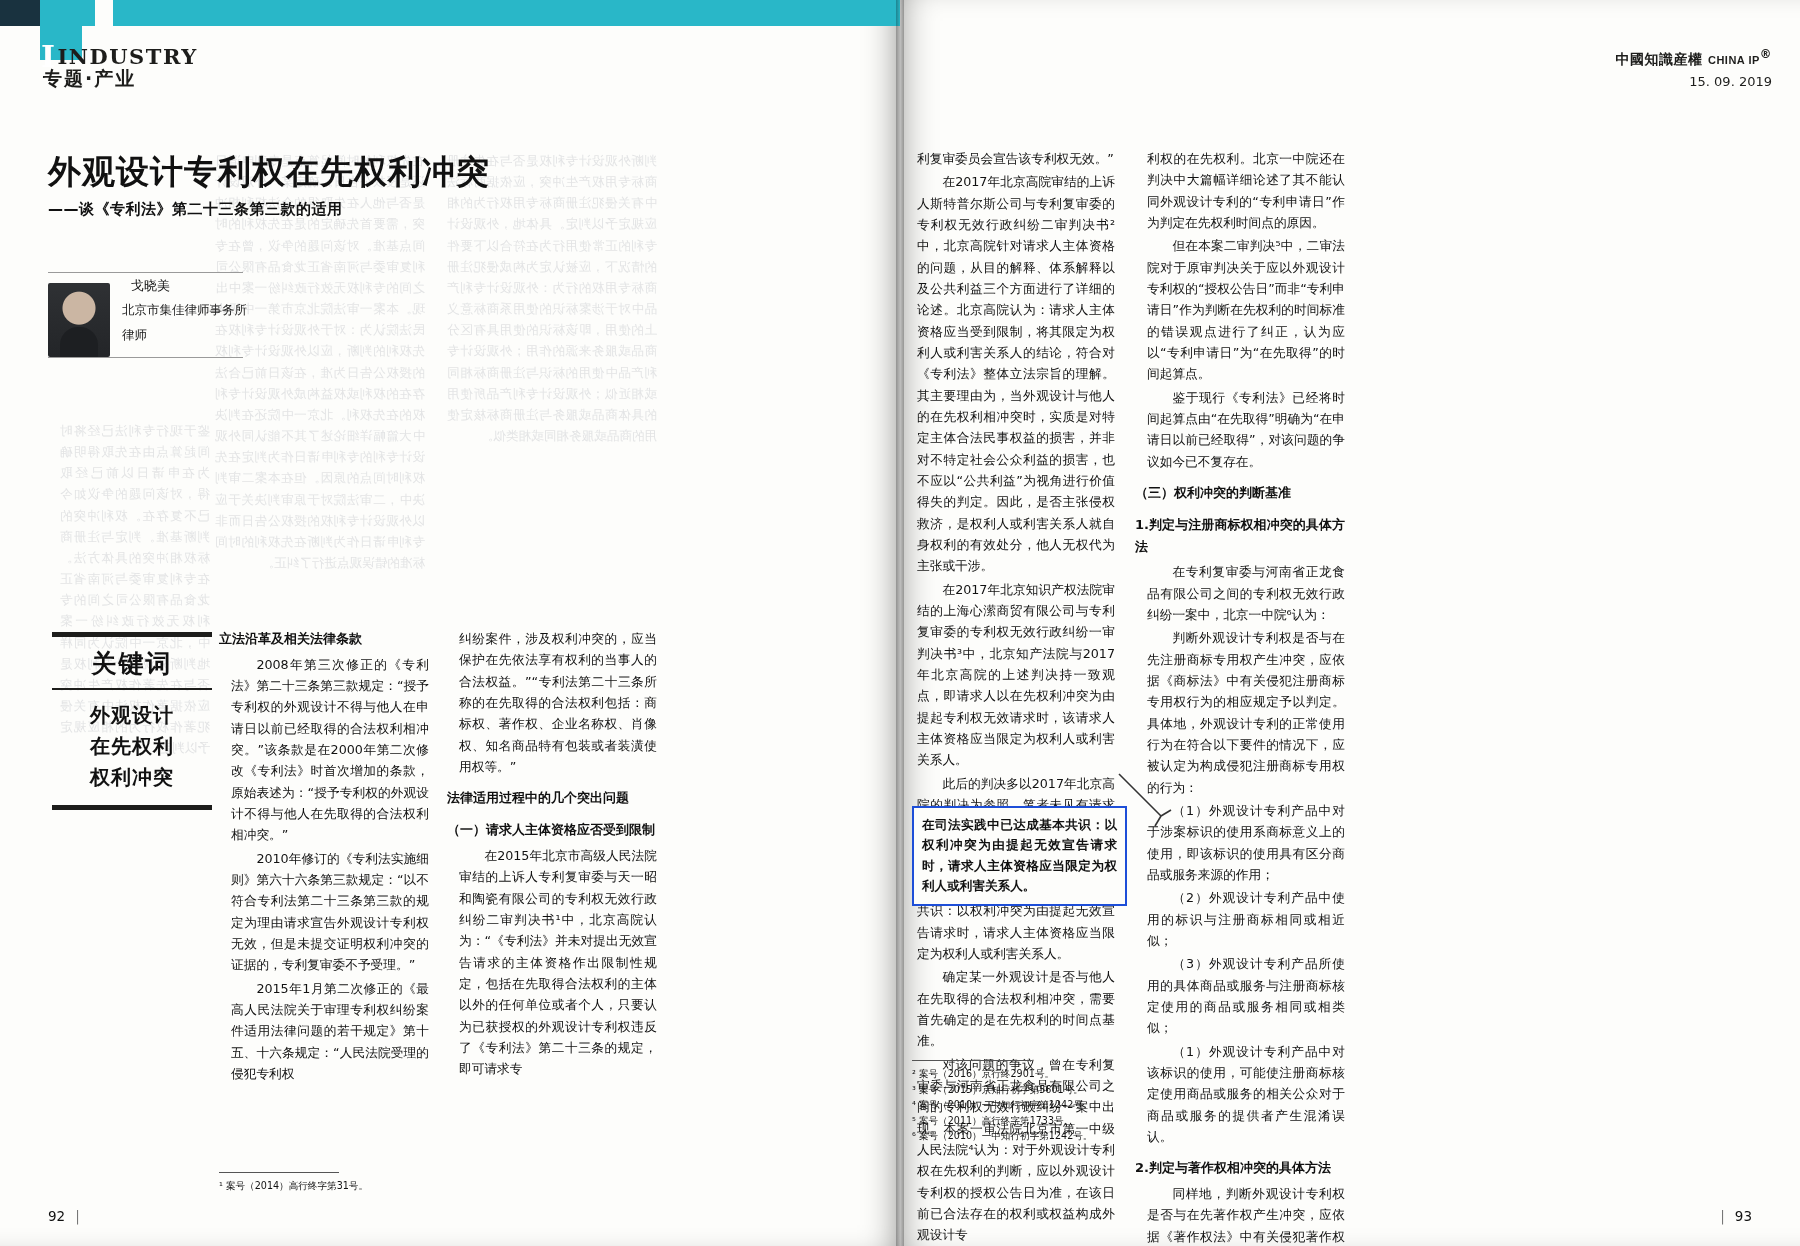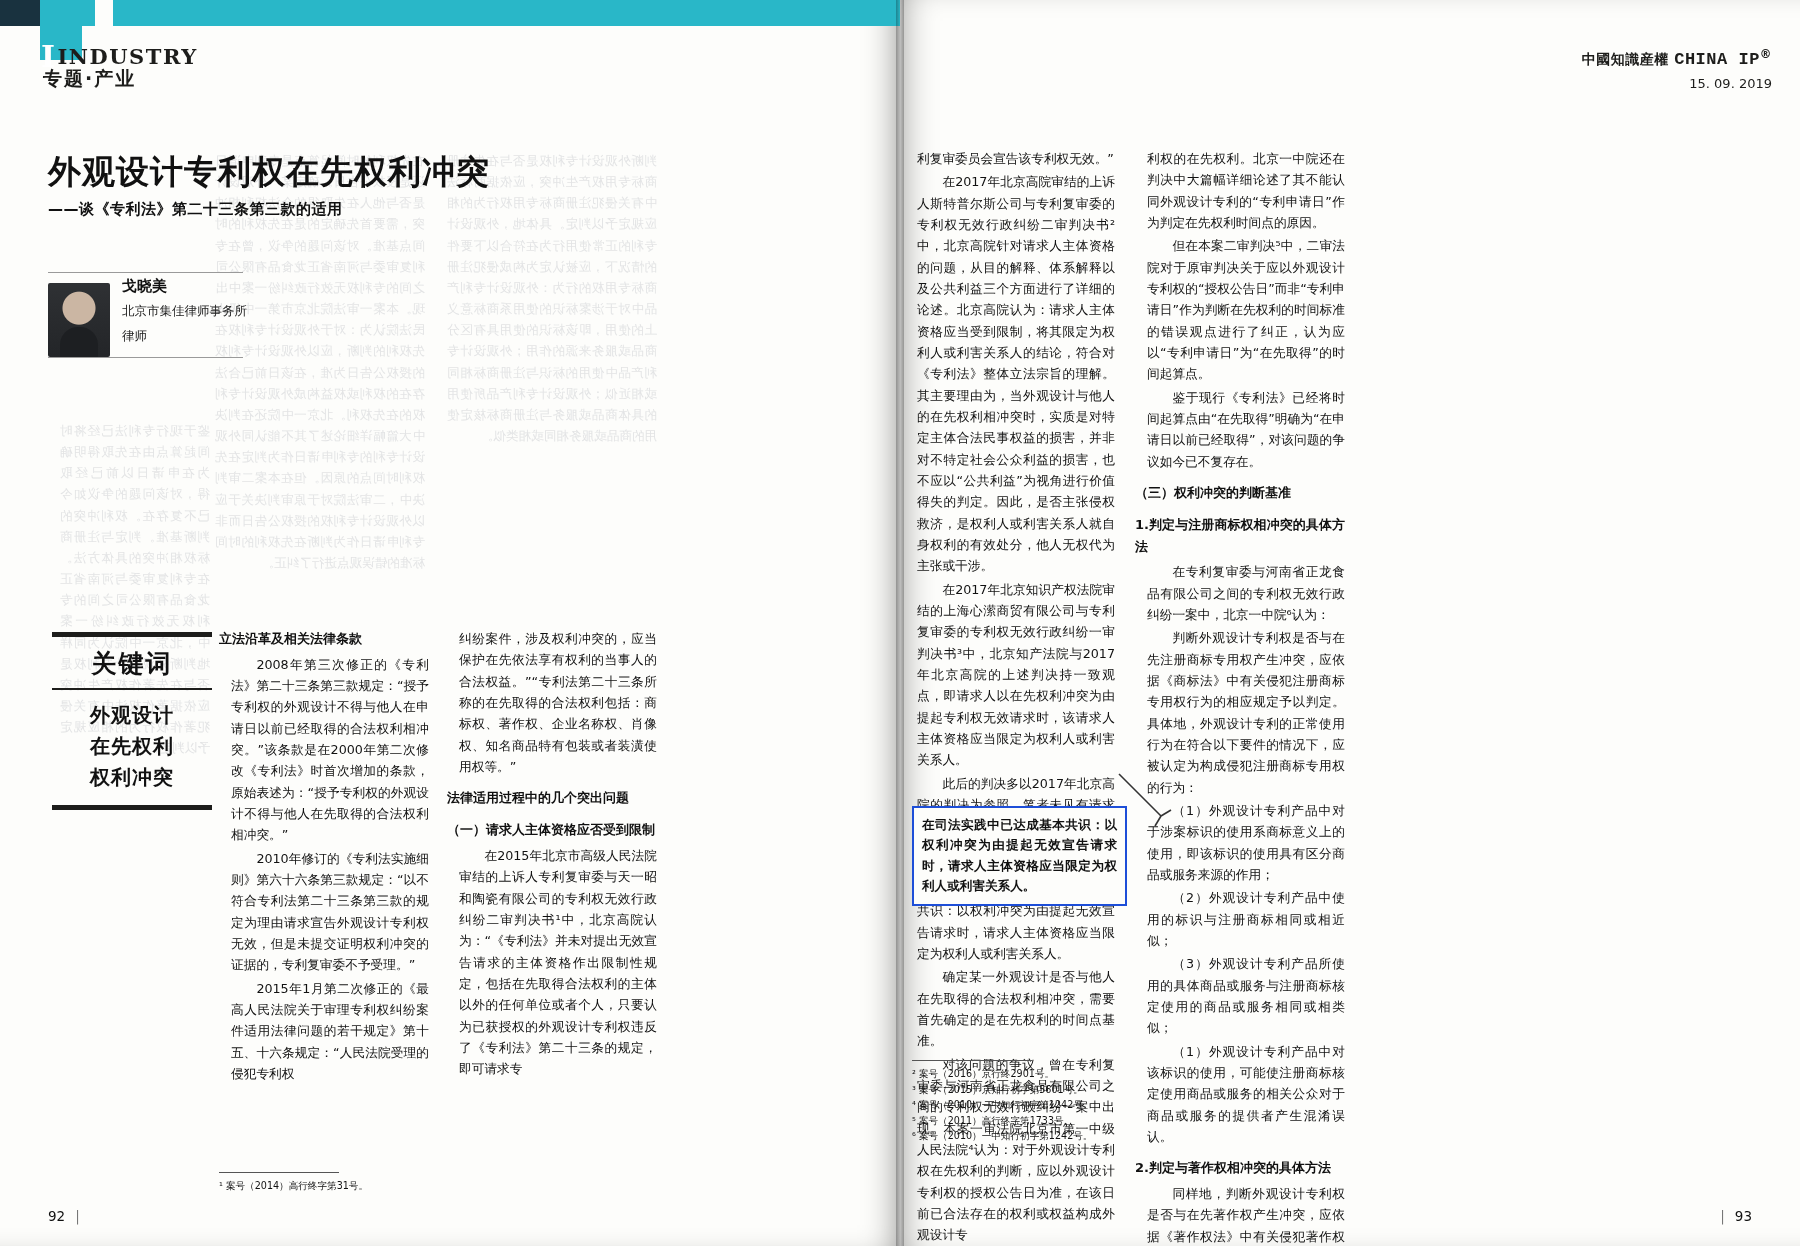--- a/index.html
+++ b/index.html
@@ -53,21 +53,21 @@
     position:absolute;left:43px;top:66px;
     font-size:19px;color:#1d1d1b;font-weight:700;letter-spacing:2px;
     font-family:"DejaVu Sans","Liberation Sans",sans-serif;
   }
   
   .brand{
     position:absolute;right:28px;top:46px;text-align:right;
     font-size:14px;color:#1d1d1b;line-height:1.5;
   }
   .brand .b1{font-weight:700;letter-spacing:.5px;}
-  .brand .b1 .en{font-family:Liberation Mono, monospace;font-size:17px;}
+  .brand .b1 .en{font-family:Liberation Sans, sans-serif;font-size:11px;}
   .brand .b2{font-size:13px;margin-top:2px;}
 
   
   .title-main{
     position:absolute;left:48px;top:150px;width:700px;
     font-size:33px;font-weight:700;color:#111;letter-spacing:1px;
   }
   .title-sub{
     position:absolute;left:48px;top:200px;width:720px;
     font-size:15px;font-weight:700;color:#111;letter-spacing:.5px;
@@ -80,21 +80,21 @@
     background:
       radial-gradient(circle at 50% 34%,#cbb6a3 0 16px,rgba(0,0,0,0) 17px),
       linear-gradient(#2f3134,#232528);
     position:relative;overflow:hidden;float:left;
   }
   .author-photo:after{
     content:"";position:absolute;left:12px;top:44px;width:38px;height:30px;
     background:#1d1f22;border-radius:18px 18px 0 0;
   }
   .author-text{margin-left:74px;padding-top:4px;}
-  .author-name{font-size:15px;font-weight:700;color:#111;}
+  .author-name{font-size:13px;font-weight:400;color:#111;margin-left:9px;}
   .author-org{font-size:12.5px;color:#222;margin-top:6px;line-height:1.5;}
   .author-rule2{clear:both;width:195px;height:1px;background:#9a9a9a;margin-top:10px;}
 
   
   .kw{
     position:absolute;left:52px;top:632px;width:160px;text-align:center;
   }
   .kw-line{height:5px;background:#1d1d1b;}
   .kw-title{font-size:25px;font-weight:700;color:#111;padding:10px 0 8px;letter-spacing:2px;}
   .kw-line2{height:2px;background:#1d1d1b;margin-bottom:10px;}

